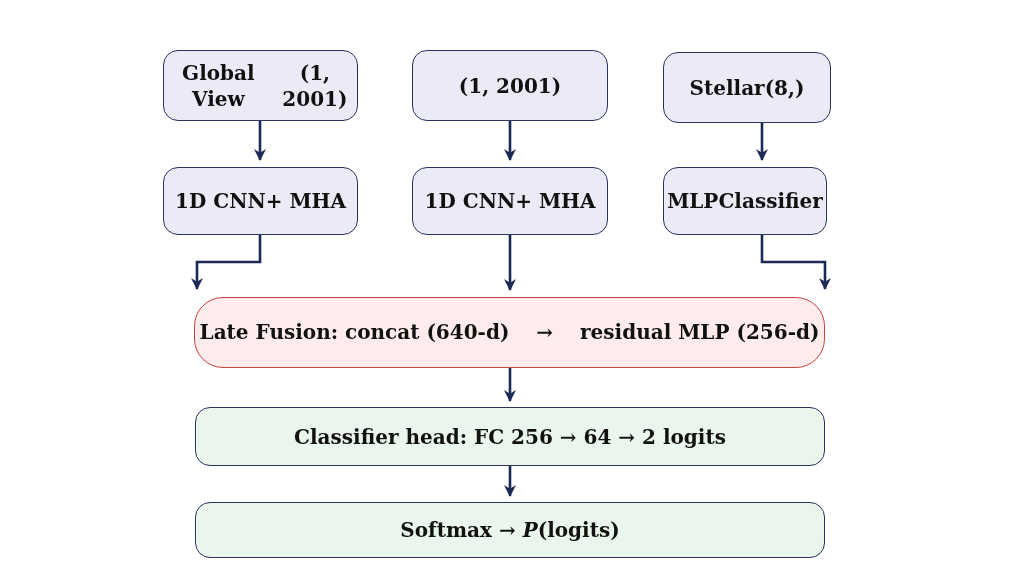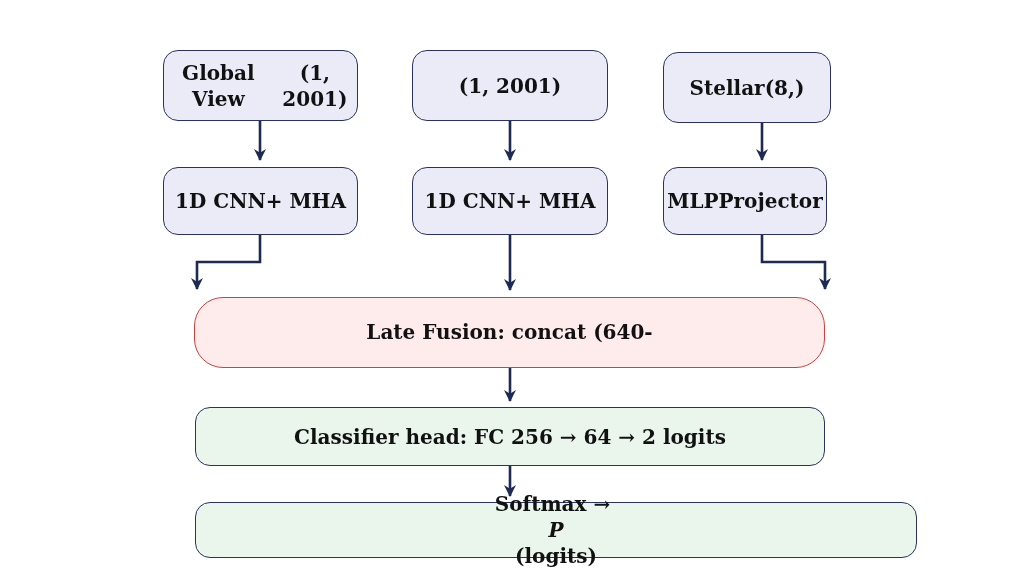--- a/index.html
+++ b/index.html
@@ -92,30 +92,31 @@
     <span>+ MHA</span>
   </div>
 
   <div class="node node--input" style="left:412px;top:167px;width:196px;height:68px">
     <span>1D CNN</span>
     <span>+ MHA</span>
   </div>
 
   <div class="node node--input" style="left:663px;top:167px;width:164px;height:68px">
     <span>MLP</span>
-    <span>Projector</span>
+    <span>Classifier</span>
   </div>
 
   <div class="node node--fusion" style="left:194px;top:297px;width:631px;height:71px">
     <span>Late Fusion: concat (640-</span>
+    <span>d)  →  residual MLP (256-d)</span>
   </div>
 
   <div class="node node--head" style="left:195px;top:407px;width:630px;height:59px">
     <span>Classifier head: FC 256 → 64 → 2 logits</span>
   </div>
 
-  <div class="node node--head" style="left:195px;top:502px;width:722px;height:56px;flex-direction:column">
+  <div class="node node--head" style="left:195px;top:502px;width:630px;height:56px;flex-direction:row">
     <span style="white-space:pre">Softmax → </span>
       <span class="mathvar">P</span>
       <span>(logits)</span>
   </div>
 
 </div>
 
 </body></html>

